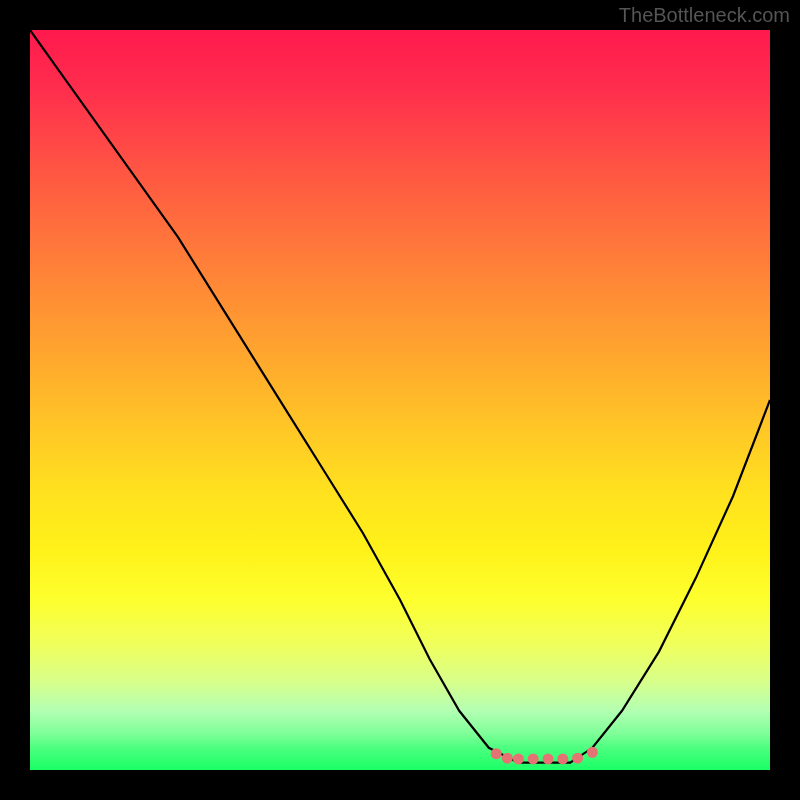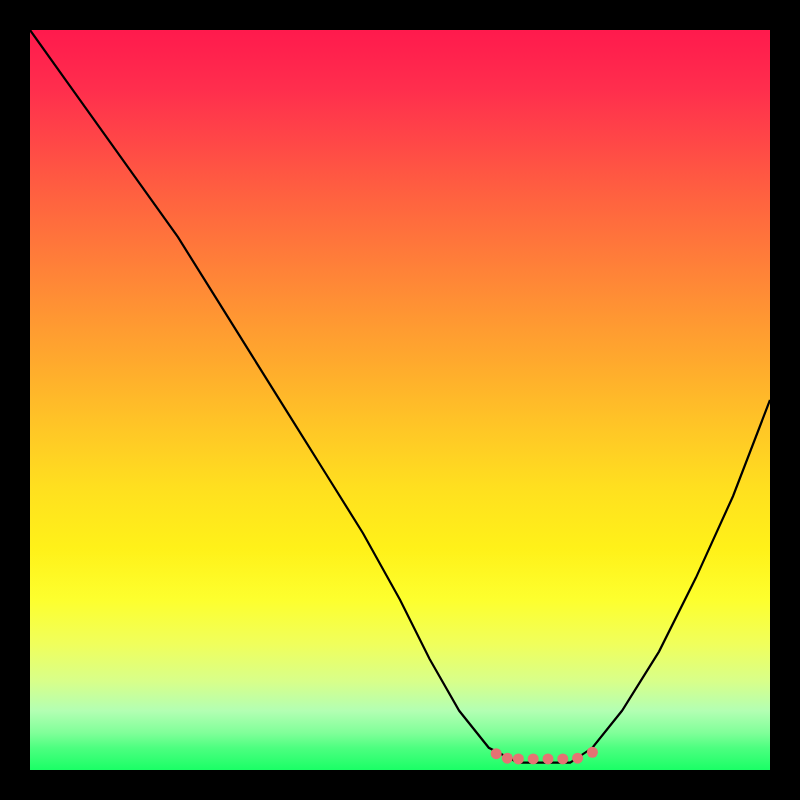--- a/index.html
+++ b/index.html
@@ -58,20 +58,21 @@
   top: 30px;
   width: 740px;
   height: 740px;
   z-index: 5;
 }
 </style>
 </head>
 <body>
 
 <div class="container">
+  <div class="watermark">TheBottleneck.com</div>
   <div class="plot-area"></div>
   <svg class="curves" viewBox="0 0 740 740" preserveAspectRatio="none">
     <path id="main-curve" fill="none" stroke="#000" stroke-width="2.2" d="M0.00 0.00 L37.00 51.80 L74.00 103.60 L111.00 155.40 L148.00 207.20 L185.00 266.40 L222.00 325.60 L259.00 384.80 L296.00 444.00 L333.00 503.20 L370.00 569.80 L399.60 629.00 L429.20 680.80 L458.80 717.80 L488.40 732.60 L518.00 732.60 L540.20 732.60 L562.40 717.80 L592.00 680.80 L629.00 621.60 L666.00 547.60 L703.00 466.20 L740.00 370.00"></path>
     <g id="flat-markers">
         <circle cx="466.20" cy="723.72" r="5.5" fill="#e57373"></circle>
         <circle cx="477.30" cy="728.16" r="5.5" fill="#e57373"></circle>
         <circle cx="488.40" cy="728.90" r="5.5" fill="#e57373"></circle>
         <circle cx="503.20" cy="728.90" r="5.5" fill="#e57373"></circle>
         <circle cx="518.00" cy="728.90" r="5.5" fill="#e57373"></circle>
         <circle cx="532.80" cy="728.90" r="5.5" fill="#e57373"></circle>

